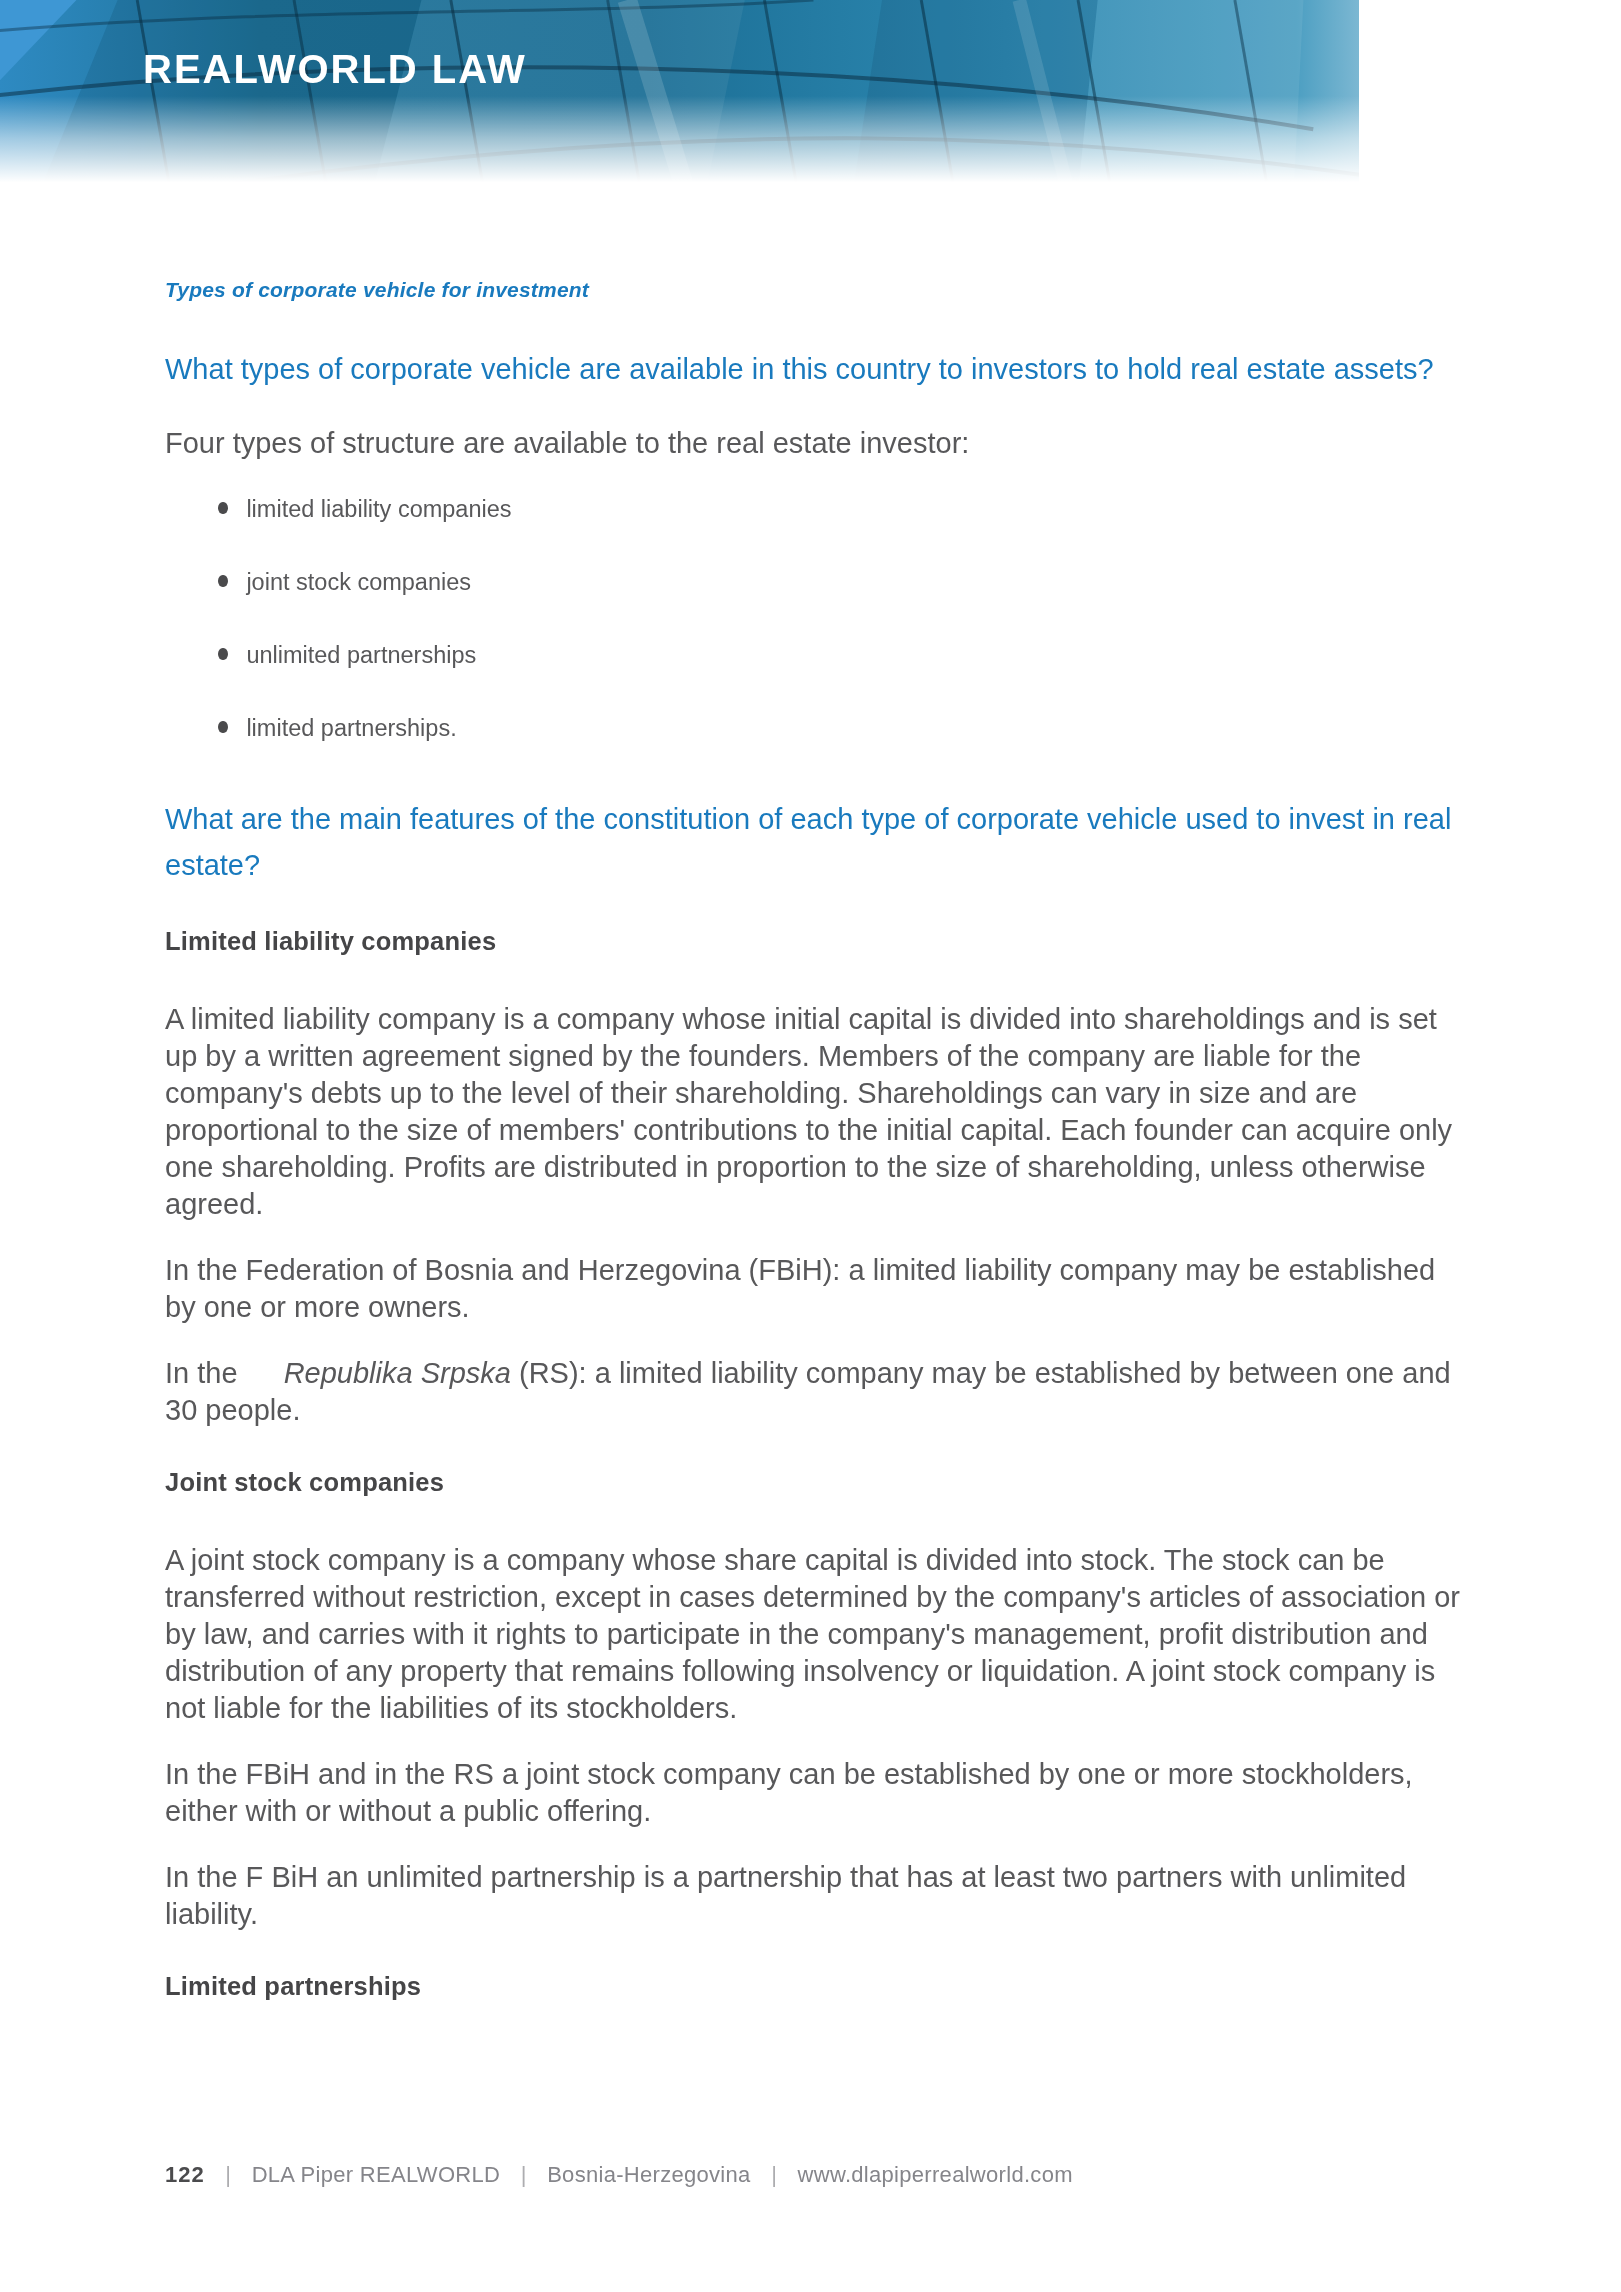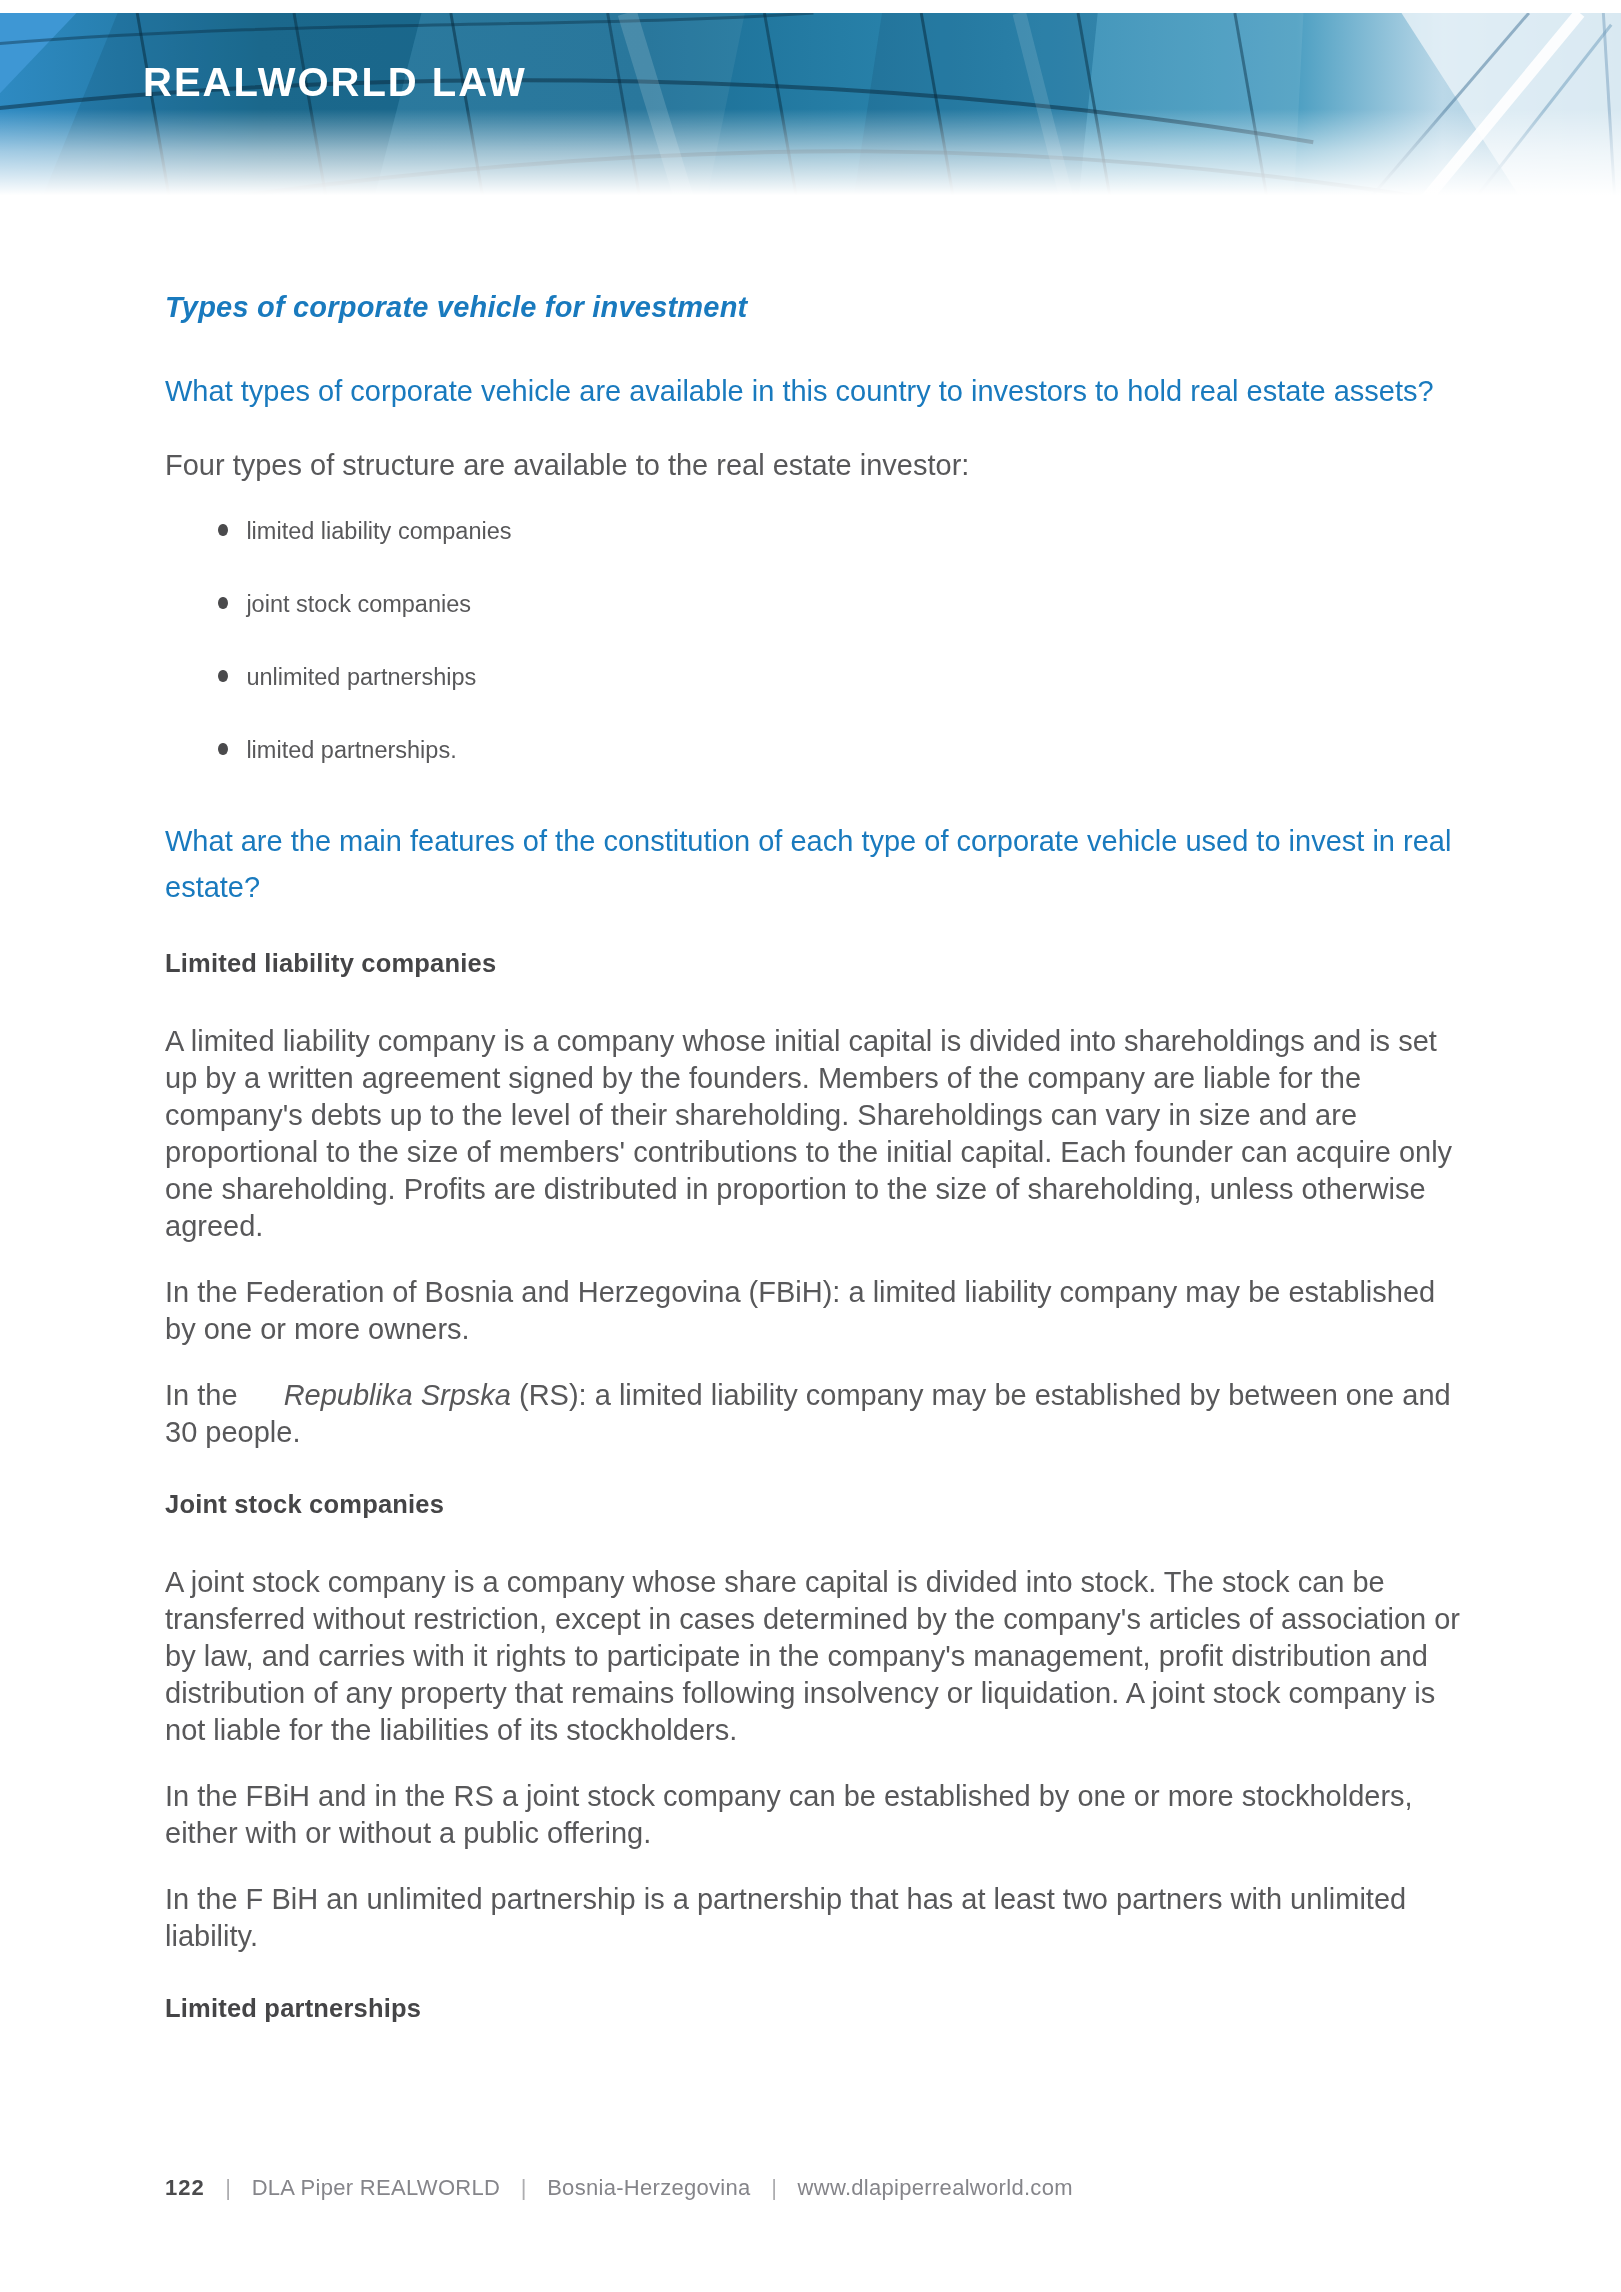--- a/index.html
+++ b/index.html
@@ -12,33 +12,33 @@
   *{box-sizing:border-box;}
   html,body{margin:0;padding:0;background:#ffffff;}
   body{
     width:1621px;height:2293px;
     font-family:"Liberation Sans", sans-serif;
     position:relative;overflow:hidden;
   }
   .page{position:relative;width:1621px;height:2293px;background:#fff;}
 
   
-  .header{position:relative;width:1621px;height:192px;overflow:hidden;margin-top:13px;}
+  .header{position:relative;width:1359px;height:192px;overflow:hidden;}
   .header svg{display:block;width:1621px;height:192px;}
   .brand{
     position:absolute;left:143px;top:47px;
     color:#ffffff;font-weight:bold;font-size:40px;letter-spacing:2px;
     white-space:nowrap;
   }
 
   
   .content{padding:0 157px 0 165px;}
   .section-title{
     margin:86px 0 0;color:var(--blue);
-    font-size:29px;font-style:italic;font-weight:bold;letter-spacing:0.2px;
+    font-size:21px;font-style:italic;font-weight:bold;letter-spacing:0.2px;
   }
   .question{
     margin:45px 0 0;color:var(--blue);
     font-size:29px;font-weight:normal;line-height:1.58;max-width:1304px;
   }
   .question.q2{margin-top:54px;}
   .body{
     margin:29px 0 0;color:var(--body-gray);
     font-size:29px;line-height:37px;max-width:1304px;
   }

